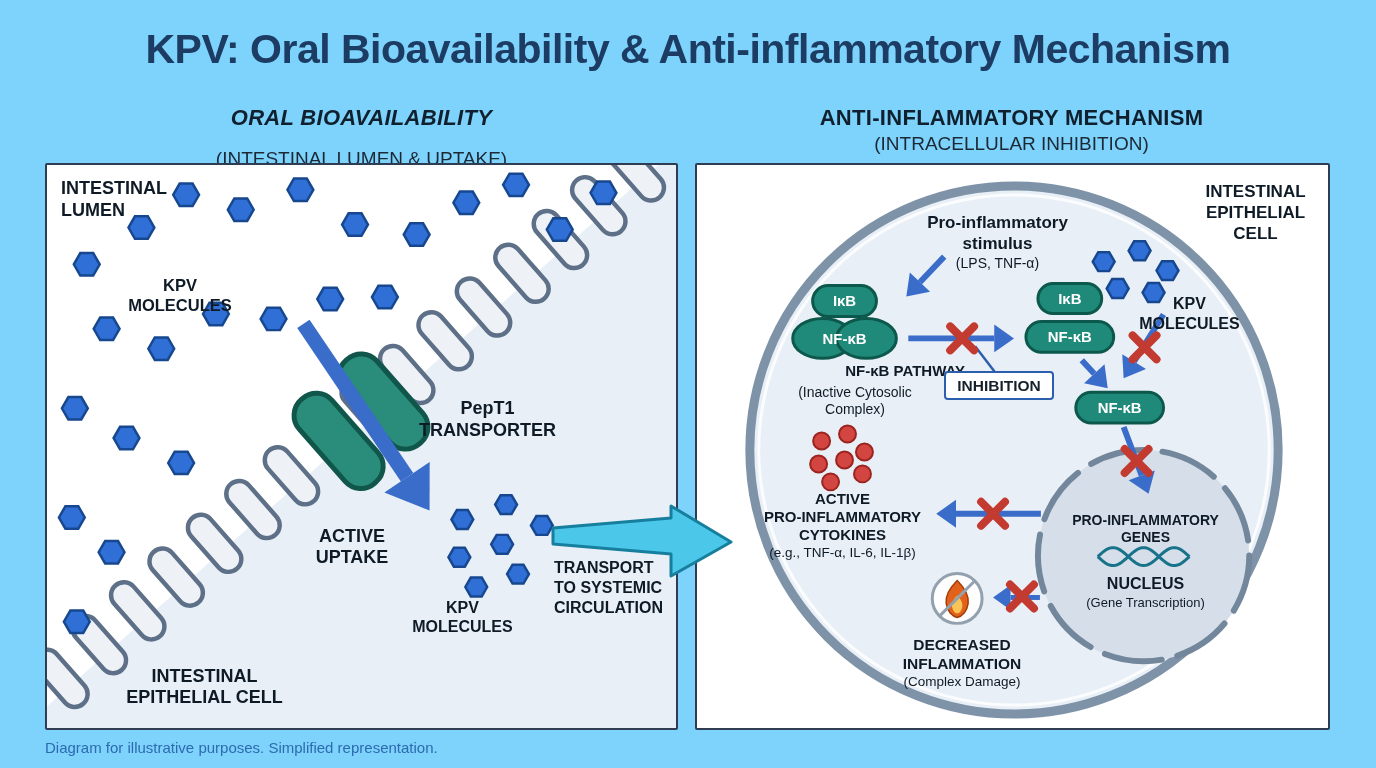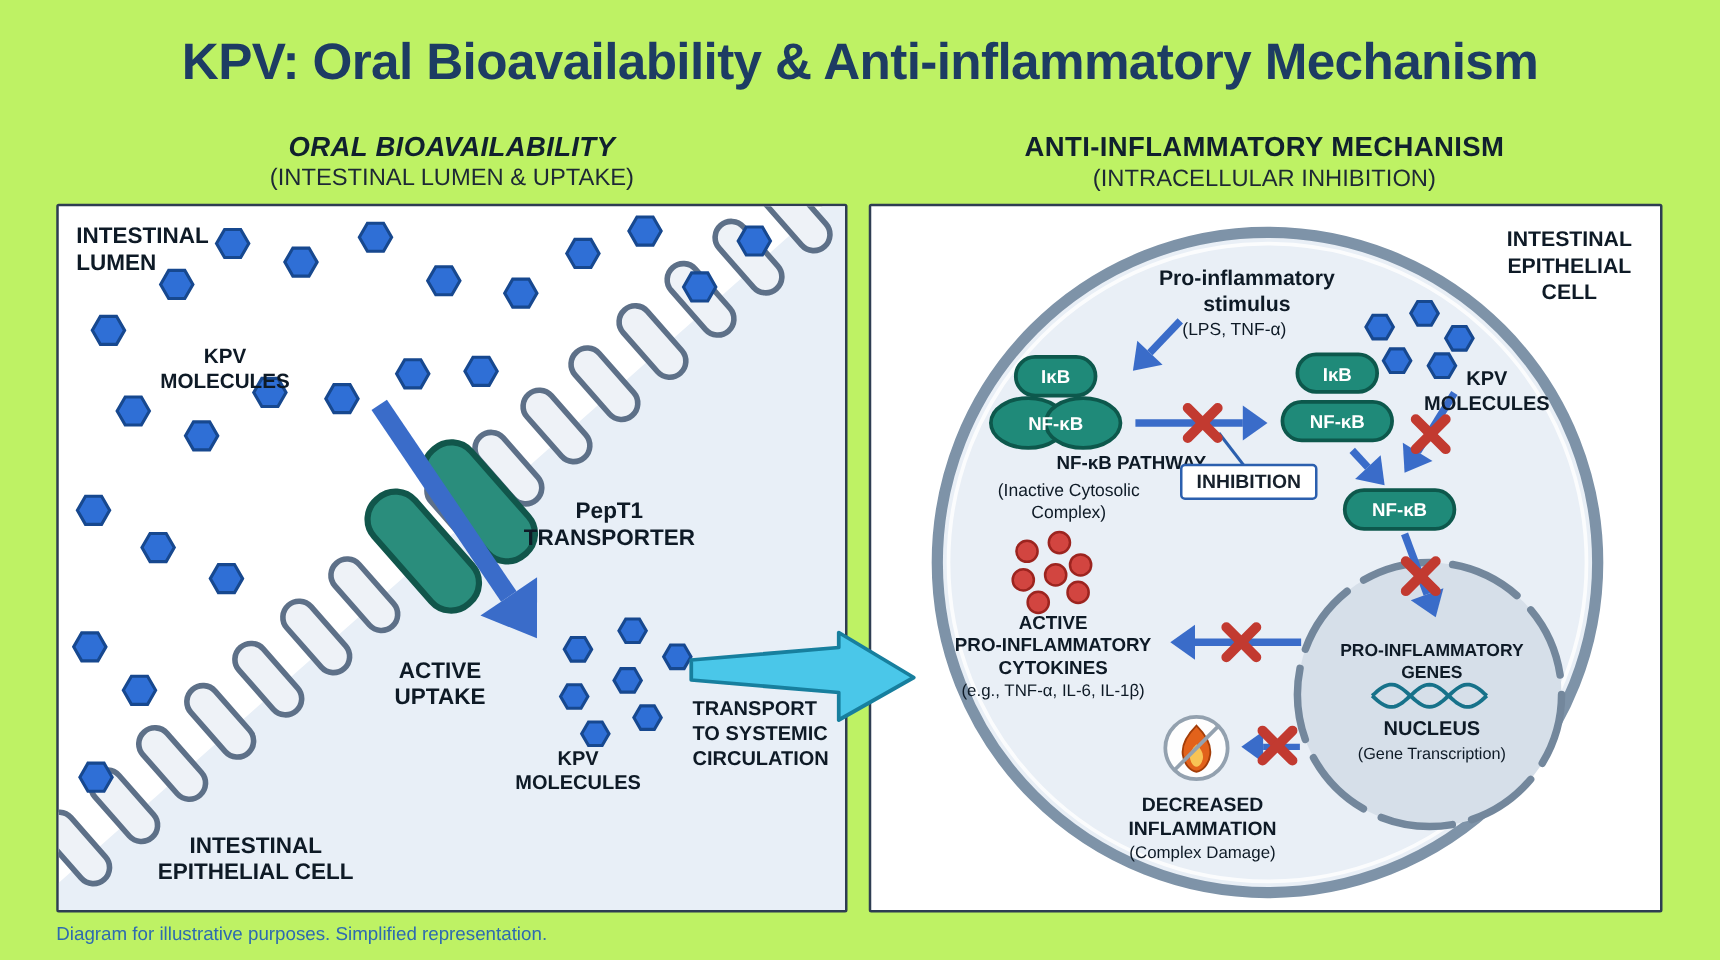--- a/index.html
+++ b/index.html
@@ -1,34 +1,34 @@
 <!DOCTYPE html>
 <html><head>
 <meta charset="utf-8">
 <style>
   html,body{margin:0;padding:0;background:#fff;}
-  #stage{position:relative;width:1376px;height:768px;background:#bef264;overflow:hidden;
+  #stage{position:relative;width:1376px;height:768px;background:#7dd3fc;overflow:hidden;
          font-family:"Liberation Sans",sans-serif;}
   .lbl{position:absolute;white-space:pre-line;color:#0e1a26;}
   .b{font-weight:bold;}
   .ctr{text-align:center;}
   .panel{position:absolute;border:2.5px solid #2e3d52;border-radius:2px;background:#ffffff;box-sizing:border-box;}
   .panel svg{position:absolute;left:0;top:0;width:100%;height:100%;}
   #inhibition-box{position:absolute;display:flex;align-items:center;justify-content:center;
     background:#ffffff;border:2.5px solid #2b5fae;border-radius:4px;font-weight:bold;color:#16202b;box-sizing:border-box;}
 </style>
 </head>
 <body>
 
 <div id="stage">
 
   <div class="lbl b ctr" style="left:0;top:26px;width:1376px;font-size:41px;color:#1d3c63;letter-spacing:-0.5px;">KPV: Oral Bioavailability &amp; Anti-inflammatory Mechanism</div>
 
   <div class="lbl b ctr" style="left:45px;top:105px;width:633px;font-size:22px;color:#10202e;letter-spacing:.3px;font-style:italic;">ORAL BIOAVAILABILITY</div>
-  <div class="lbl ctr" style="left:45px;top:132px;width:633px;font-size:19px;color:#1d2835;">(INTESTINAL LUMEN &amp; UPTAKE)</div>
+  <div class="lbl ctr" style="left:45px;top:148px;width:633px;font-size:19px;color:#1d2835;">(INTESTINAL LUMEN &amp; UPTAKE)</div>
   <div class="lbl b ctr" style="left:695px;top:105px;width:633px;font-size:22px;color:#10202e;letter-spacing:.3px;">ANTI-INFLAMMATORY MECHANISM</div>
   <div class="lbl ctr" style="left:695px;top:133px;width:633px;font-size:19px;color:#1d2835;">(INTRACELLULAR INHIBITION)</div>
 
   <div class="panel" style="left:45px;top:163px;width:633px;height:567px;">
     <svg id="lsvg" viewBox="0 0 633 567" preserveAspectRatio="none">
       <polygon points="615,0 633,0 633,567 0,567 0,545" fill="#e8eff7"></polygon>
       <g id="villi" fill="#eef2f7" stroke="#5d7088" stroke-width="4.5">
           <rect x="-13" y="-34" width="26" height="68" rx="13" transform="translate(594.0,7.0) rotate(-41.3)"></rect>
           <rect x="-13" y="-34" width="26" height="68" rx="13" transform="translate(555.3,41.0) rotate(-41.3)"></rect>
           <rect x="-13" y="-34" width="26" height="68" rx="13" transform="translate(516.7,75.0) rotate(-41.3)"></rect>
@@ -184,21 +184,21 @@
         <text x="374" y="178">NF-κB</text>
         <text x="424" y="249">NF-κB</text>
       </g>
     </svg>
 
     <div class="lbl b ctr" style="left:488px;top:16px;width:141px;font-size:17px;line-height:21px;">INTESTINAL
 EPITHELIAL
 CELL</div>
     <div class="lbl b ctr" style="left:188px;top:47px;width:225px;font-size:17px;line-height:21px;">Pro-inflammatory
 stimulus</div>
-    <div class="lbl ctr" style="left:178px;top:90px;width:225px;font-size:14px;">(LPS, TNF-α)</div>
+    <div class="lbl ctr" style="left:188px;top:90px;width:225px;font-size:14px;">(LPS, TNF-α)</div>
     <div class="lbl b ctr" style="left:48px;top:197px;width:220px;font-size:15px;text-align:right;">NF-κB PATHWAY</div>
     <div class="lbl ctr" style="left:48px;top:219px;width:220px;font-size:14px;line-height:17px;">(Inactive Cytosolic
 Complex)</div>
     <div id="inhibition-box" style="left:247px;top:206px;width:110px;height:29px;font-size:15.5px;align-items:center;">
       <span>INHIBITION</span>
     </div>
     <div class="lbl b ctr" style="left:420px;top:129px;width:145px;font-size:16px;line-height:20px;">KPV
 MOLECULES</div>
     <div class="lbl b ctr" style="left:356px;top:347px;width:185px;font-size:14px;line-height:17px;">PRO-INFLAMMATORY
 GENES</div>

